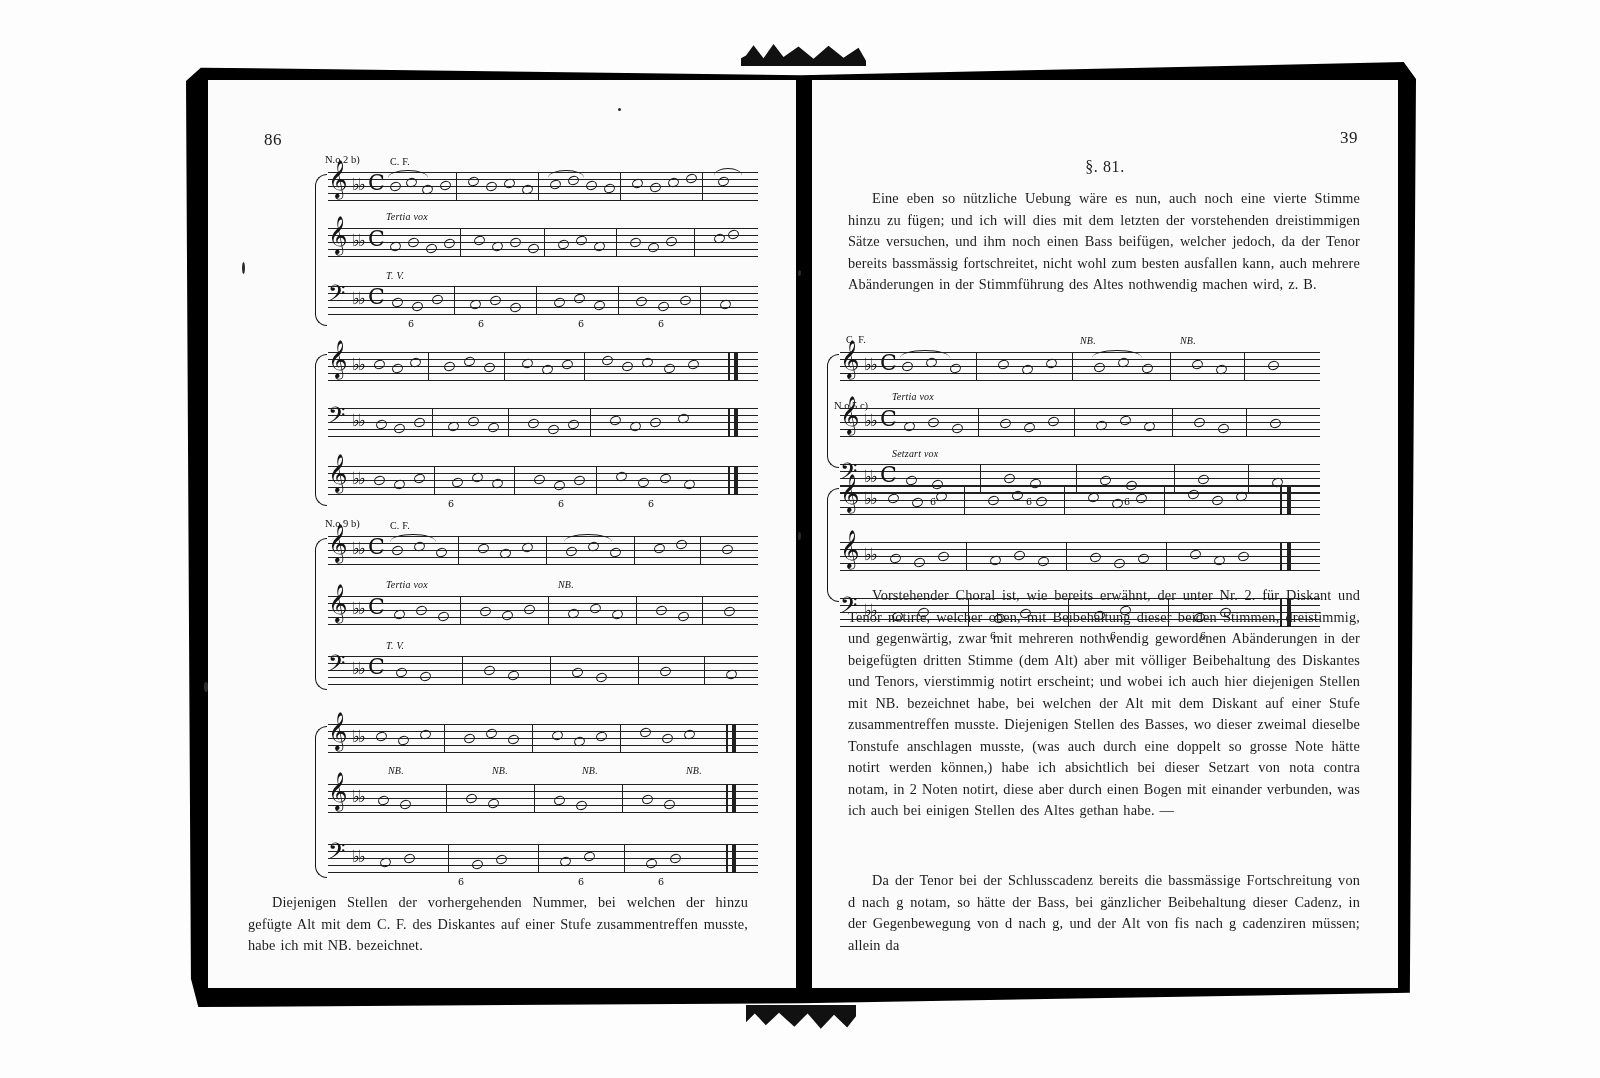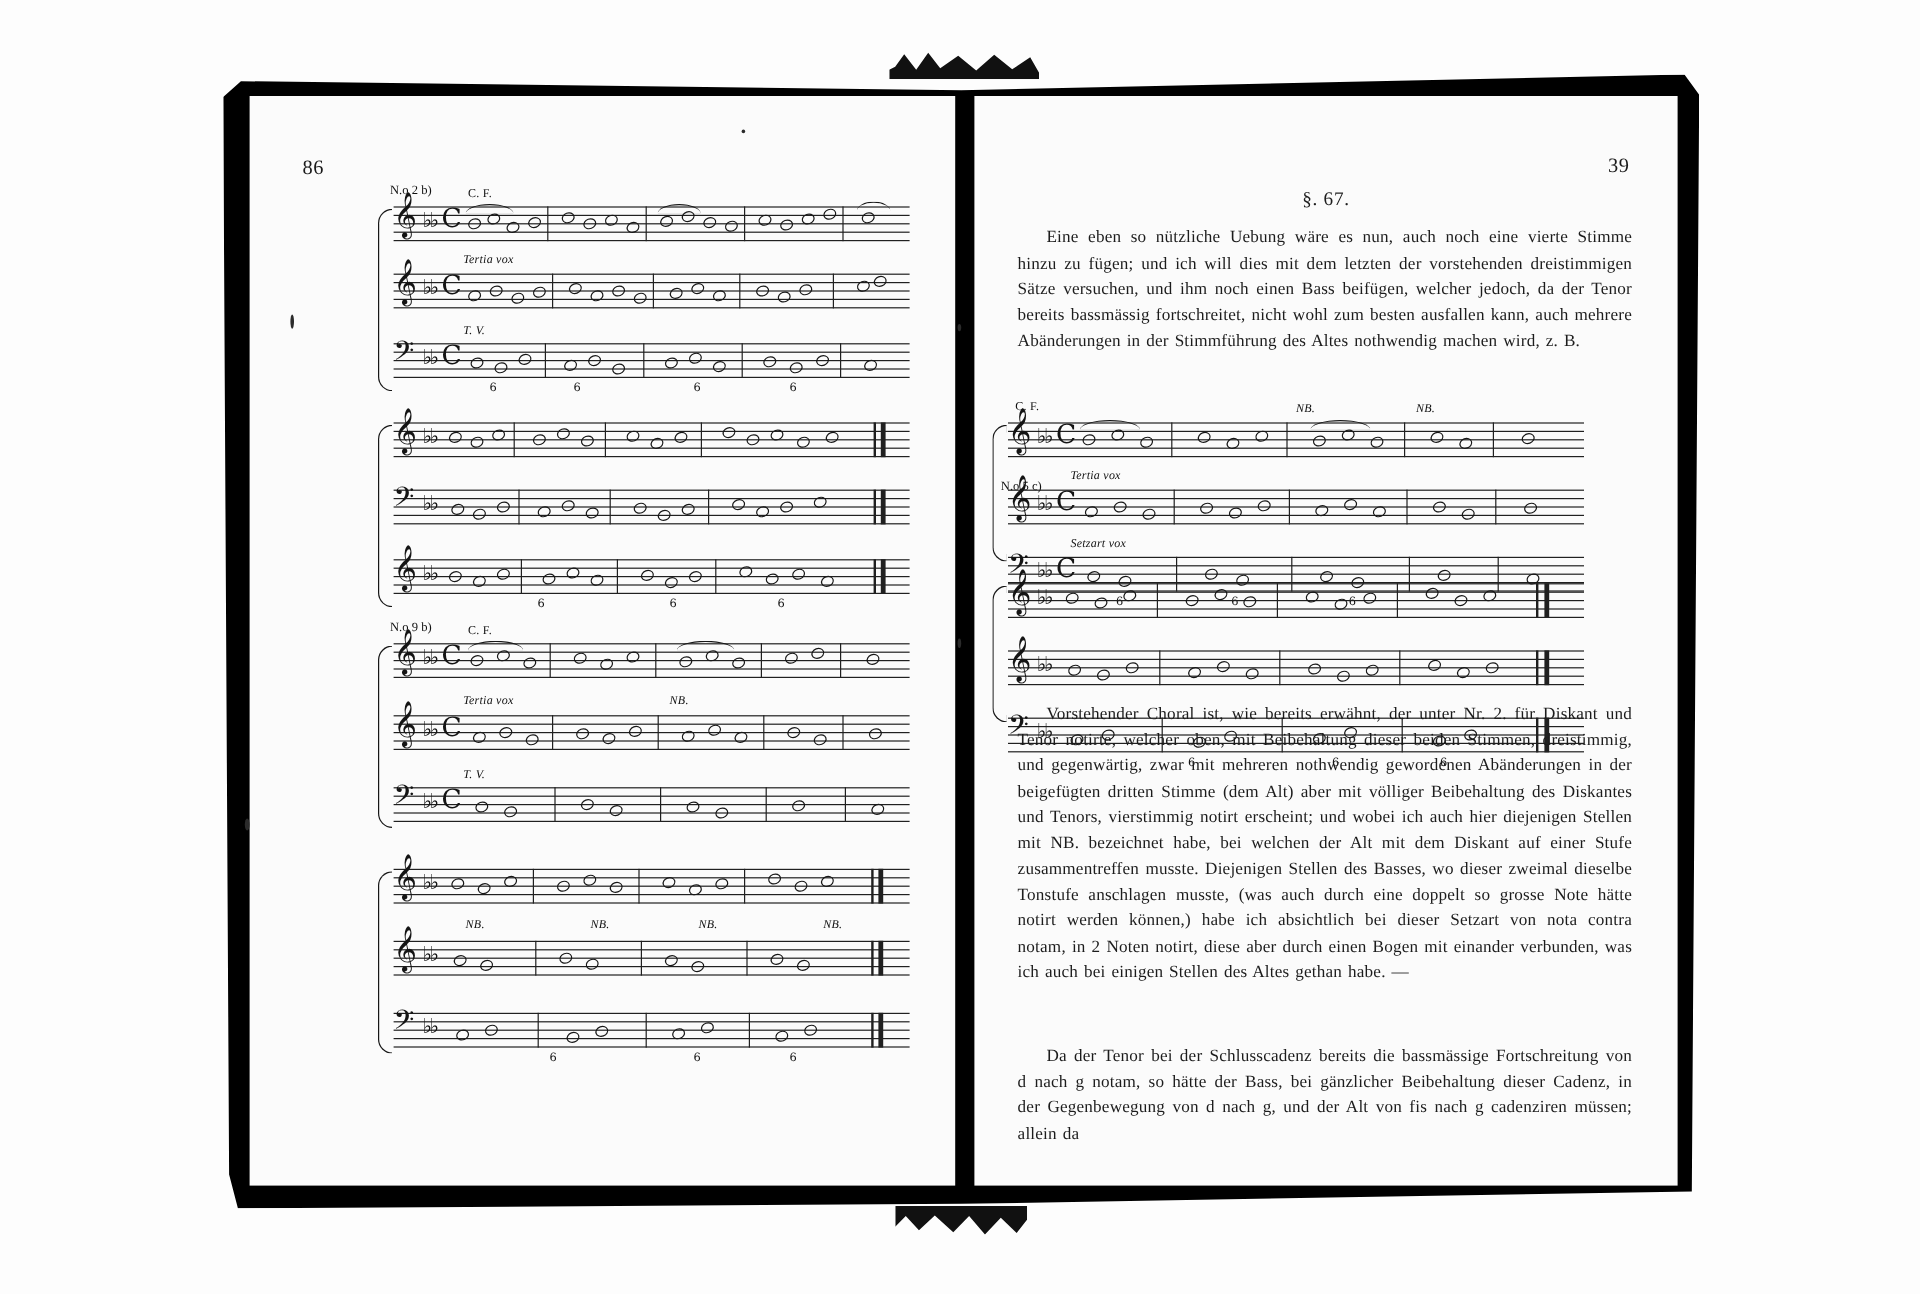--- a/index.html
+++ b/index.html
@@ -66,21 +66,21 @@
     border-radius: 50%;
   }
 
   
   .folio {
     position: absolute;
     font-size: 17px;
     color: #1a1a1a;
     letter-spacing: .5px;
   }
-  .folio-left  { left: 44px;  top: 50px; }
+  .folio-left  { left: 56px;  top: 50px; }
   .folio-right { right: 40px; top: 48px; }
 
   .section-head {
     position: absolute;
     top: 78px;
     width: 100%;
     text-align: center;
     font-size: 16px;
     color: #1d1d1d;
     letter-spacing: .6px;
@@ -566,27 +566,30 @@
           <div class="note" style="left:318px; top:19px;"></div>
           <div class="note" style="left:342px; top:14px;"></div>
           <div class="barline final" style="left:398px;"></div>
           <div class="barline final thick" style="left:404px;"></div>
           <div class="figbass" style="left:130px; top:36px;">6</div>
           <div class="figbass" style="left:250px; top:36px;">6</div>
           <div class="figbass" style="left:330px; top:36px;">6</div>
         </div>
       </div>
 
+      <div class="prose p-left-foot">
+        <p>Diejenigen Stellen der vorhergehenden Nummer, bei welchen der hinzu gefügte Alt mit dem C. F. des Diskantes auf einer Stufe zusammentreffen musste, habe ich mit NB. bezeichnet.</p>
+      </div>
     </div>
 
     <div class="page-right">
 
       <div class="folio folio-right">39</div>
 
-      <div class="section-head">§. 67.</div>
+      <div class="section-head">§. 81.</div>
 
       <div class="prose p-right-1">
         <p>Eine eben so nützliche Uebung wäre es nun, auch noch eine vierte Stimme hinzu zu fügen; und ich will dies mit dem letzten der vorstehenden dreistimmigen Sätze versuchen, und ihm noch einen Bass beifügen, welcher jedoch, da der Tenor bereits bassmässig fortschreitet, nicht wohl zum besten ausfallen kann, auch mehrere Abänderungen in der Stimmführung des Altes nothwendig machen wird, z. B.</p>
       </div>
 
       <div class="system" style="left:28px; top:268px; width:480px;">
         <div class="num-lbl" style="left:-6px; top:52px;">N.o 5 c)</div>
         <div class="brace" style="top:6px; height:112px;"></div>
 
         <div class="staff">

